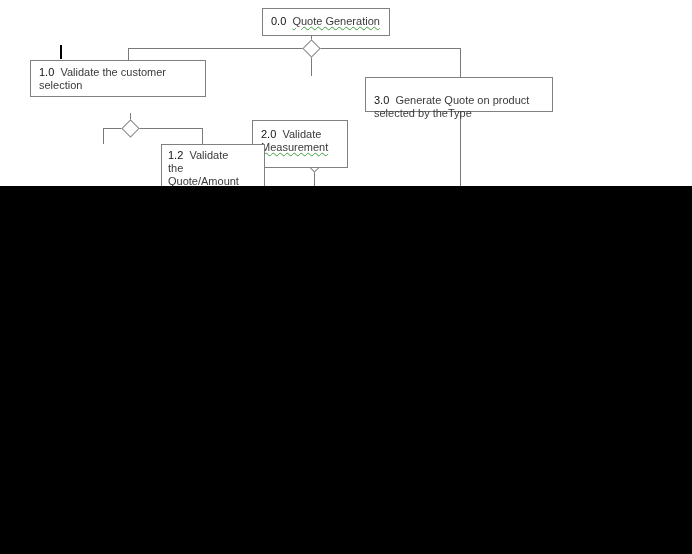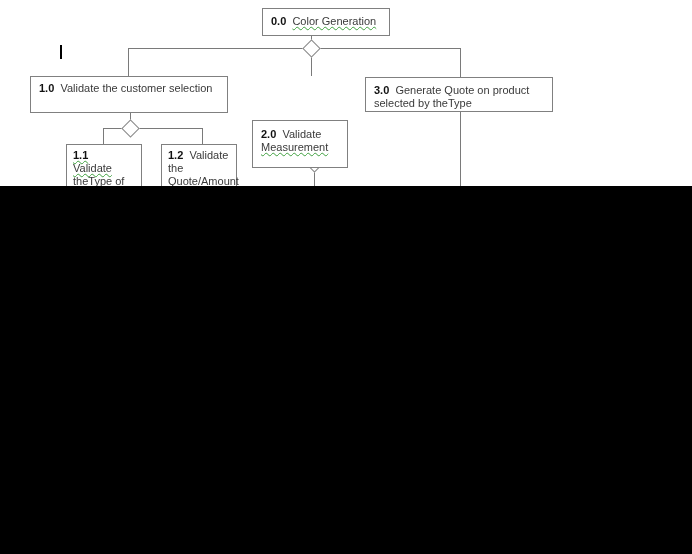--- a/index.html
+++ b/index.html
@@ -43,45 +43,45 @@
     background: #ffffff;
     border: 1px solid #808080;
     color: #3a3a3a;
     font-size: 11px;
     line-height: 13px;
     padding: 5px 6px 4px 8px;
     z-index: 3;
     white-space: normal;
   }
   .node .num {
-    font-weight: bold;
+    font-weight: normal;
     color: #111111;
   }
   
   .sp {
     text-decoration: underline;
     text-decoration-style: wavy;
     text-decoration-color: #3fa03f;
     text-decoration-thickness: 1px;
     text-underline-offset: 1px;
   }
   .sp-red {
     text-decoration: underline;
     text-decoration-style: wavy;
     text-decoration-color: #c02020;
     text-decoration-thickness: 1px;
     text-underline-offset: 1px;
   }
 
   #node-0  { left: 262px; top: 8px;   width: 128px; height: 28px; padding-top: 6px; }
-  #node-1  { left: 30px;  top: 76px;  width: 198px; height: 37px; }
+  #node-1  { left: 30px;  top: 60px;  width: 176px; height: 37px; }
   #node-2  { left: 252px; top: 76px;  width: 96px;  height: 48px; padding-top: 7px; margin-top: 44px; }
-  #node-3  { left: 365px; top: 77px;  width: 188px; height: 35px; padding-top: 6px; }
+  #node-3  { left: 365px; top: 77px;  width: 188px; height: 35px; padding-top: 16px; }
   #node-11 { left: 66px;  top: 144px; width: 76px;  height: 48px; padding: 4px 4px 0 6px; }
-  #node-12 { left: 161px; top: 144px; width: 76px;  height: 48px; padding: 4px 4px 0 6px; }
+  #node-12 { left: 161px; top: 144px; width: 104px;  height: 48px; padding: 4px 4px 0 6px; }
 
   
   .ln {
     position: absolute;
     background: #7a7a7a;
     z-index: 1;
   }
   .lnv { width: 1px; }
   .lnh { height: 1px; }
 
@@ -134,45 +134,40 @@
 
     <div class="ln lnv" style="left:314px; top:124px; height:34px;"></div>
     <div class="ln lnv" style="left:314px; top:169px; height:17px;"></div>
 
     <div class="dia" style="left:305px; top:42px;"></div>
     <div class="dia" style="left:124px; top:122px;"></div>
     <div class="dia" style="left:308px; top:157px;"></div>
 
     <div class="node" id="node-0">
       <span class="num">0.0</span>
-      <span>&nbsp;</span><span class="sp">Color Generation</span>
+      <span>&nbsp;</span><span class="sp">Quote Generation</span>
     </div>
 
     <div class="node" id="node-1">
       <span class="num">1.0</span>
       <span>&nbsp;</span><span>Validate the customer selection</span>
     </div>
 
     <div class="node" id="node-2">
       <span class="num">2.0</span>
       <span>&nbsp;</span><span>Validate</span><br>
       <span class="sp">Measurement</span>
     </div>
 
     <div class="node" id="node-3">
       <span class="num">3.0</span>
       <span>&nbsp;</span><span>Generate Quote on product</span><br>
       <span>selected by theType</span>
     </div>
 
-    <div class="node" id="node-11">
-      <span class="num sp">1.1</span><br>
-      <span class="sp">Validate</span><br>
-      <span class="sp-red">theType of</span>
-    </div>
 
     <div class="node" id="node-12">
       <span class="num">1.2</span>
       <span>&nbsp;</span><span>Validate</span><br>
       <span>the</span><br>
       <span>Quote/Amount</span>
     </div>
 
     <div id="caret"></div>
 

